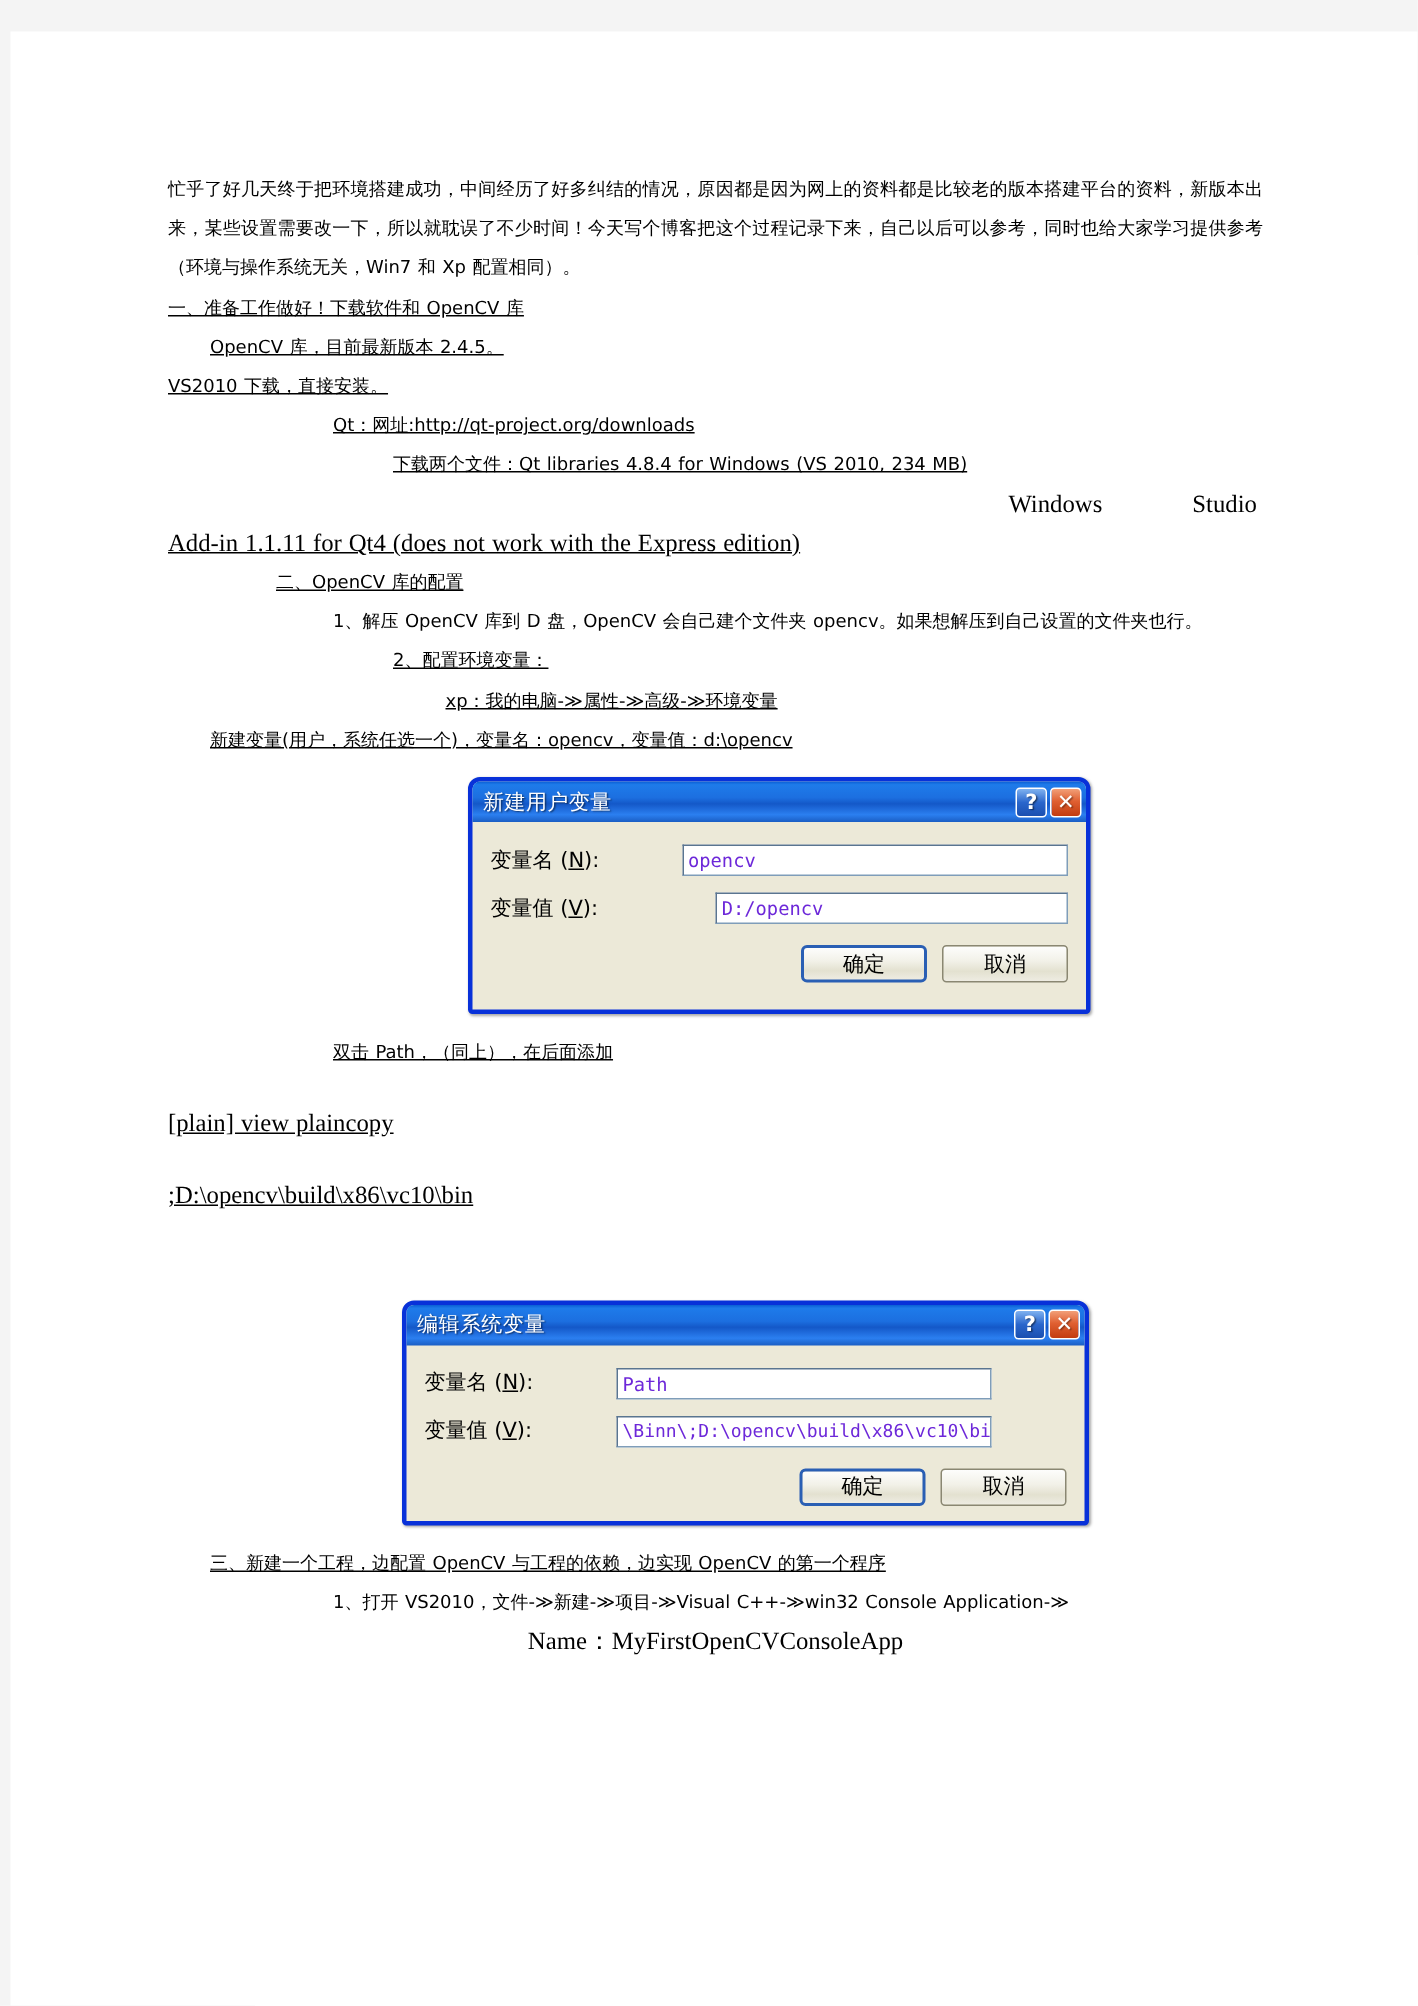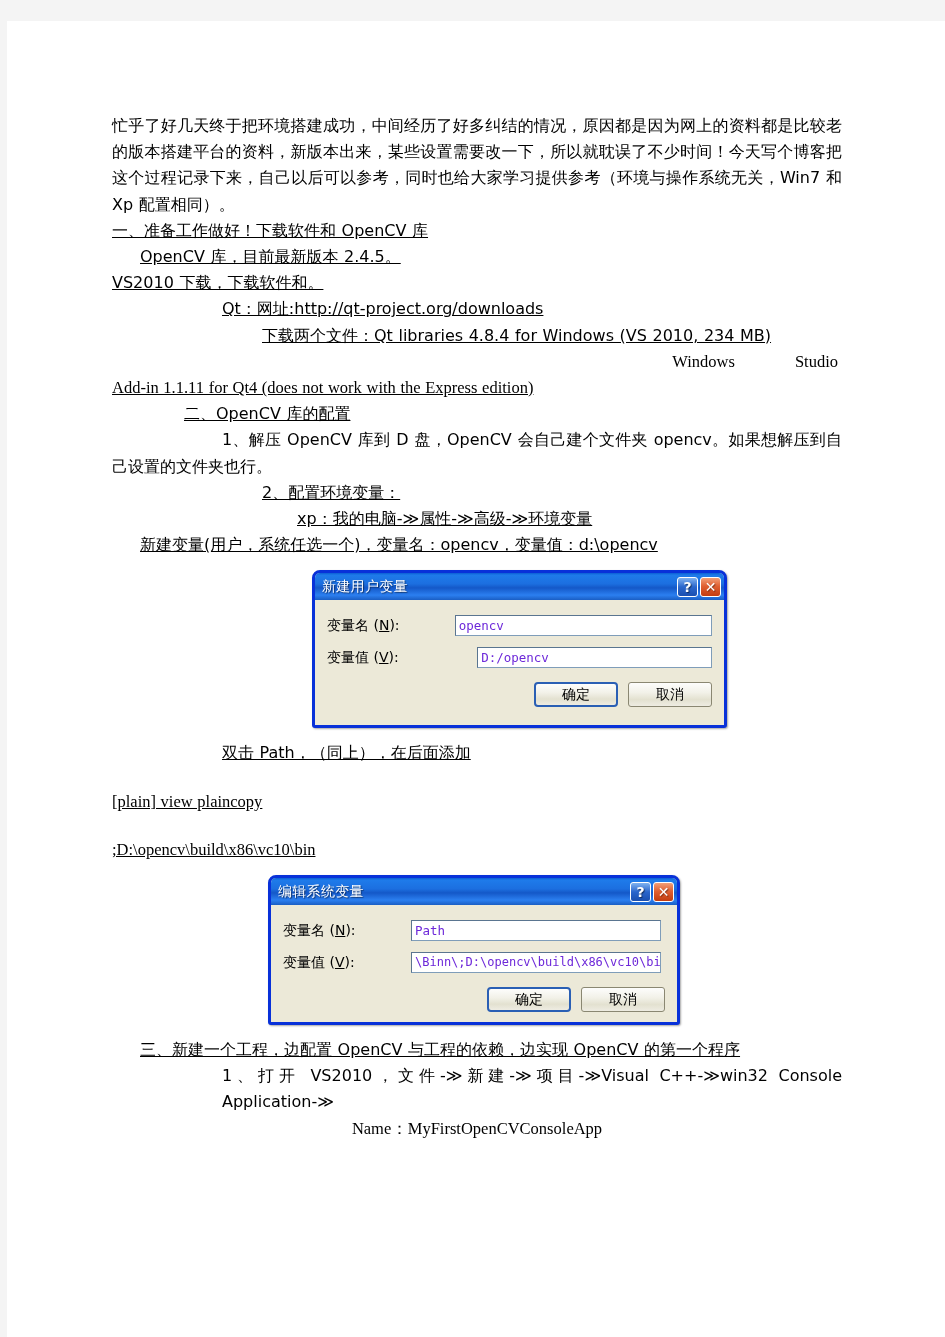--- a/index.html
+++ b/index.html
@@ -40,21 +40,21 @@
     color: #000000;
     margin: 0;
     text-align: justify;
     text-justify: inter-character;
     word-spacing: 0.5px;
   }
   .p.noj { text-align: left; text-decoration: underline; }
   .p.center { text-align: center; }
   .cjk {
     font-family: "DejaVu Sans", "Liberation Sans", sans-serif;
-    font-size: 16px;
+    font-size: 12px;
   }
   .lat {
     font-family: "Liberation Serif", "DejaVu Serif", serif;
     font-size: 16.5px;
   }
 
   .ind1 { padding-left: 72px; }
   .ind2 { padding-left: 110px; }
   .ind3 { padding-left: 150px; }
   .ind4 { padding-left: 185px; }
@@ -185,21 +185,21 @@
 
 <div id="page">
   <div id="doc-body">
 
     <p class="p cjk">忙乎了好几天终于把环境搭建成功，中间经历了好多纠结的情况，原因都是因为网上的资料都是比较老的版本搭建平台的资料，新版本出来，某些设置需要改一下，所以就耽误了不少时间！今天写个博客把这个过程记录下来，自己以后可以参考，同时也给大家学习提供参考（环境与操作系统无关，Win7 和 Xp 配置相同）。</p>
 
     <p class="p cjk noj">一、准备工作做好！下载软件和 OpenCV 库</p>
 
     <p class="p cjk noj ind-sm">OpenCV 库，目前最新版本 2.4.5。</p>
 
-    <p class="p cjk noj">VS2010 下载，下载软件和。</p>
+    <p class="p cjk noj">VS2010 下载，直接安装。</p>
 
     <p class="p cjk noj ind2">Qt：网址:http://qt-project.org/downloads</p>
 
     <p class="p cjk noj ind3">下载两个文件：Qt libraries 4.8.4 for Windows (VS 2010, 234 MB)</p>
 
     <div class="p jline">
       <span class="lat">Windows</span>
       <span class="lat">Studio</span>
     </div>
 
@@ -252,21 +252,21 @@
     <div class="spacer-md"></div>
 
     <p class="p lat noj">[plain] view plaincopy</p>
 
     <div class="spacer-md"></div>
 
     <p class="p lat noj">;D:\opencv\build\x86\vc10\bin</p>
 
     <div class="spacer-sm"></div>
 
-    <div class="dlg" style="width:412px; height:150px; margin-left:156px;">
+    <div class="dlg" style="width:458px; height:150px; margin-left:156px;margin-top:44px;">
       <div class="dlg-titlebar">
         <span class="dlg-title">编辑系统变量</span>
         <span class="tb-btns">
           <span class="tb-btn tb-help">?</span>
           <span class="tb-btn tb-close">✕</span>
         </span>
       </div>
       <div class="dlg-body">
         <div class="dlg-row">
           <span class="dlg-label" style="width:128px;">

